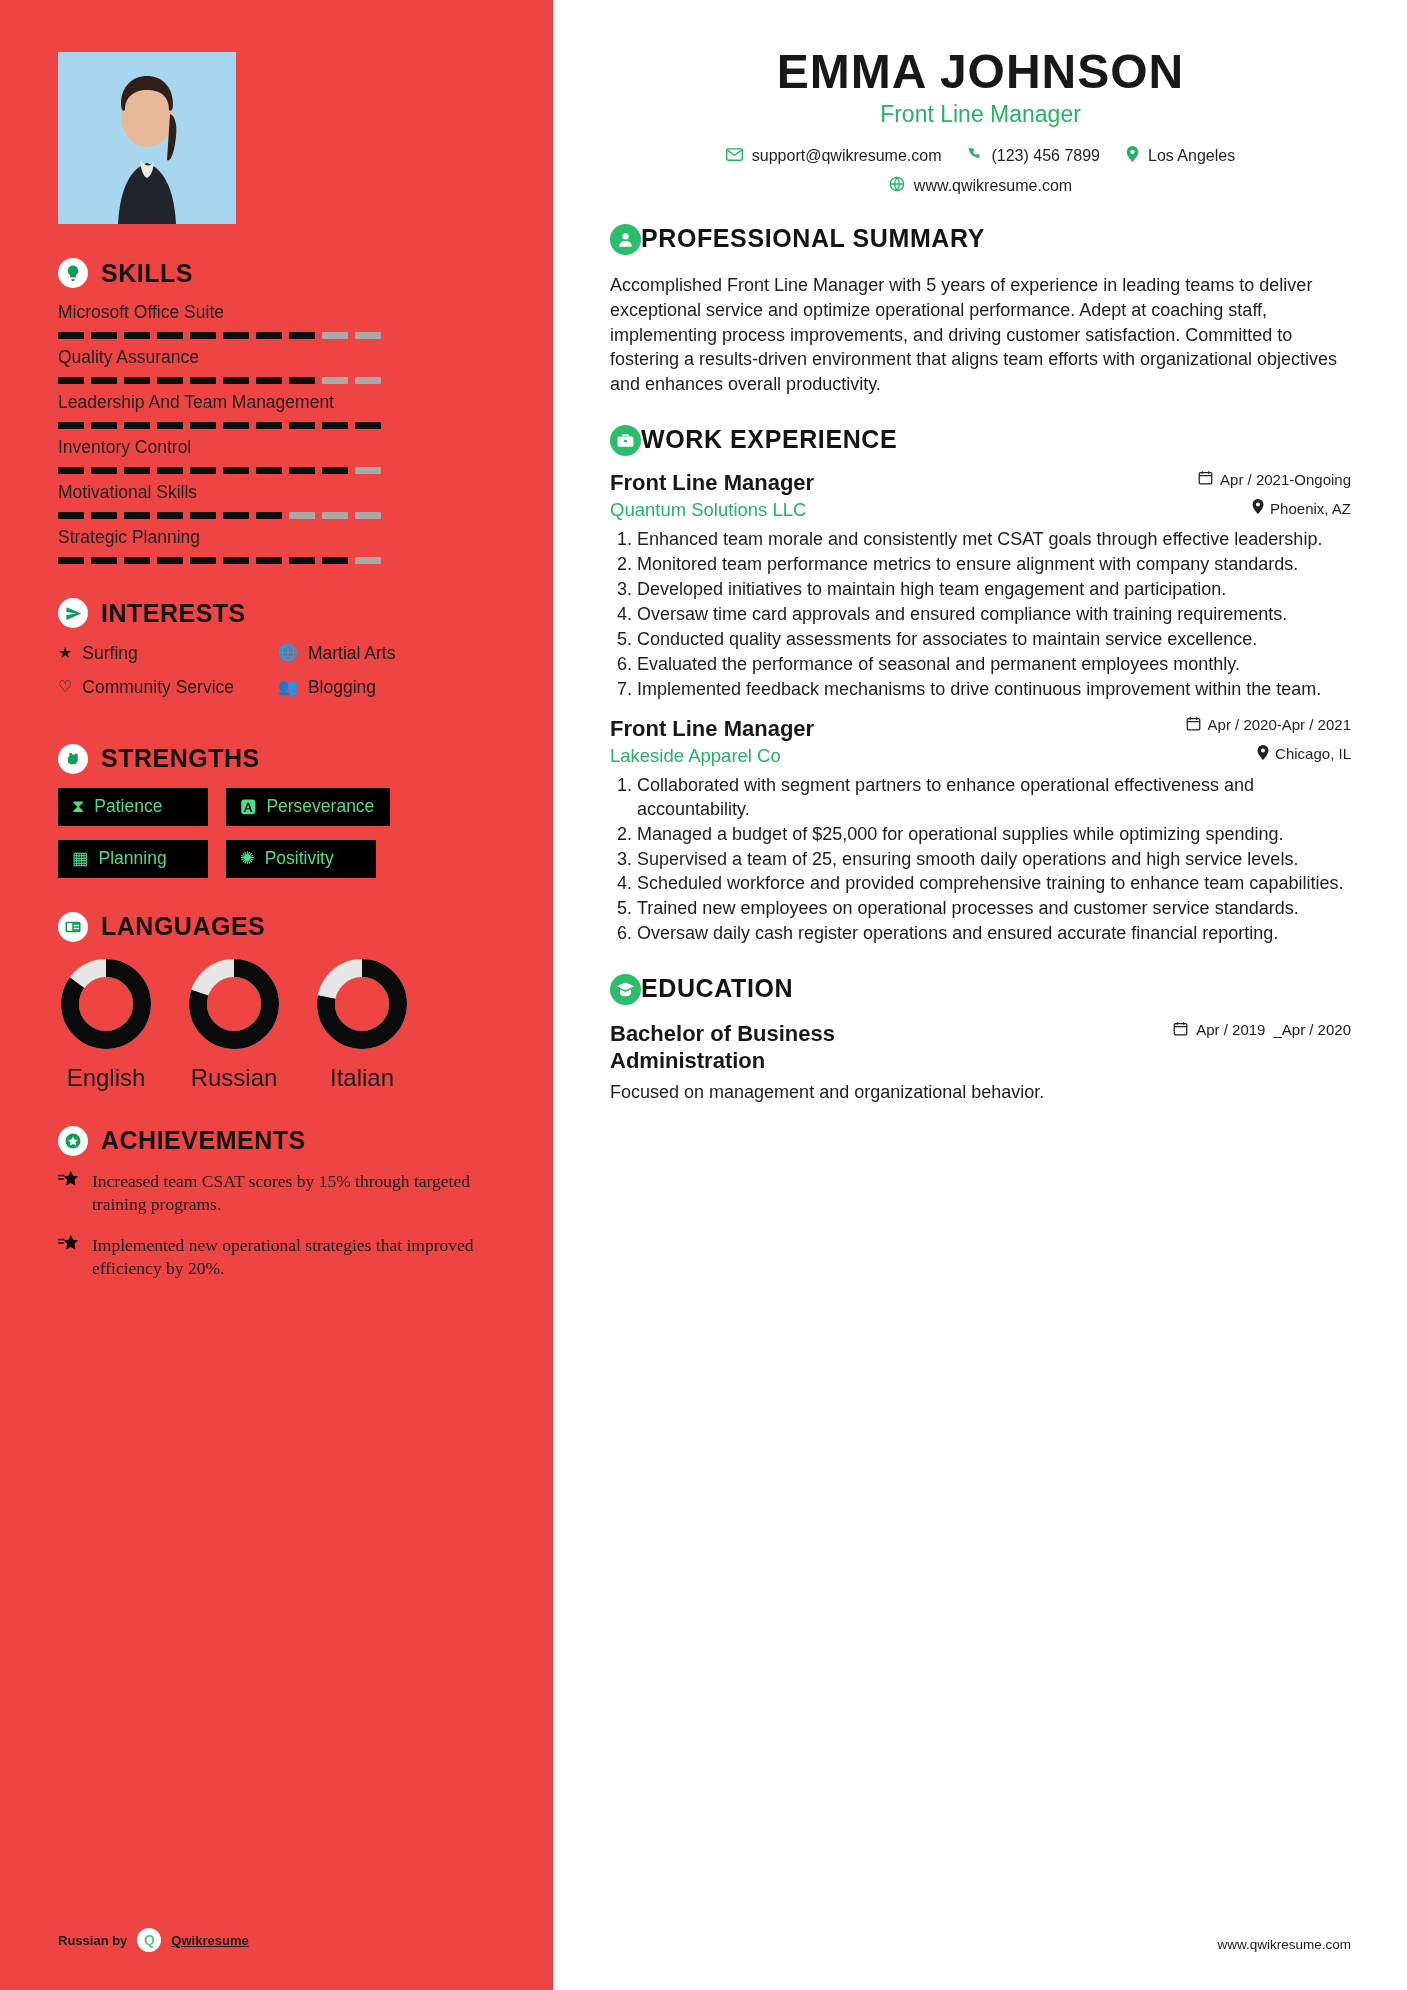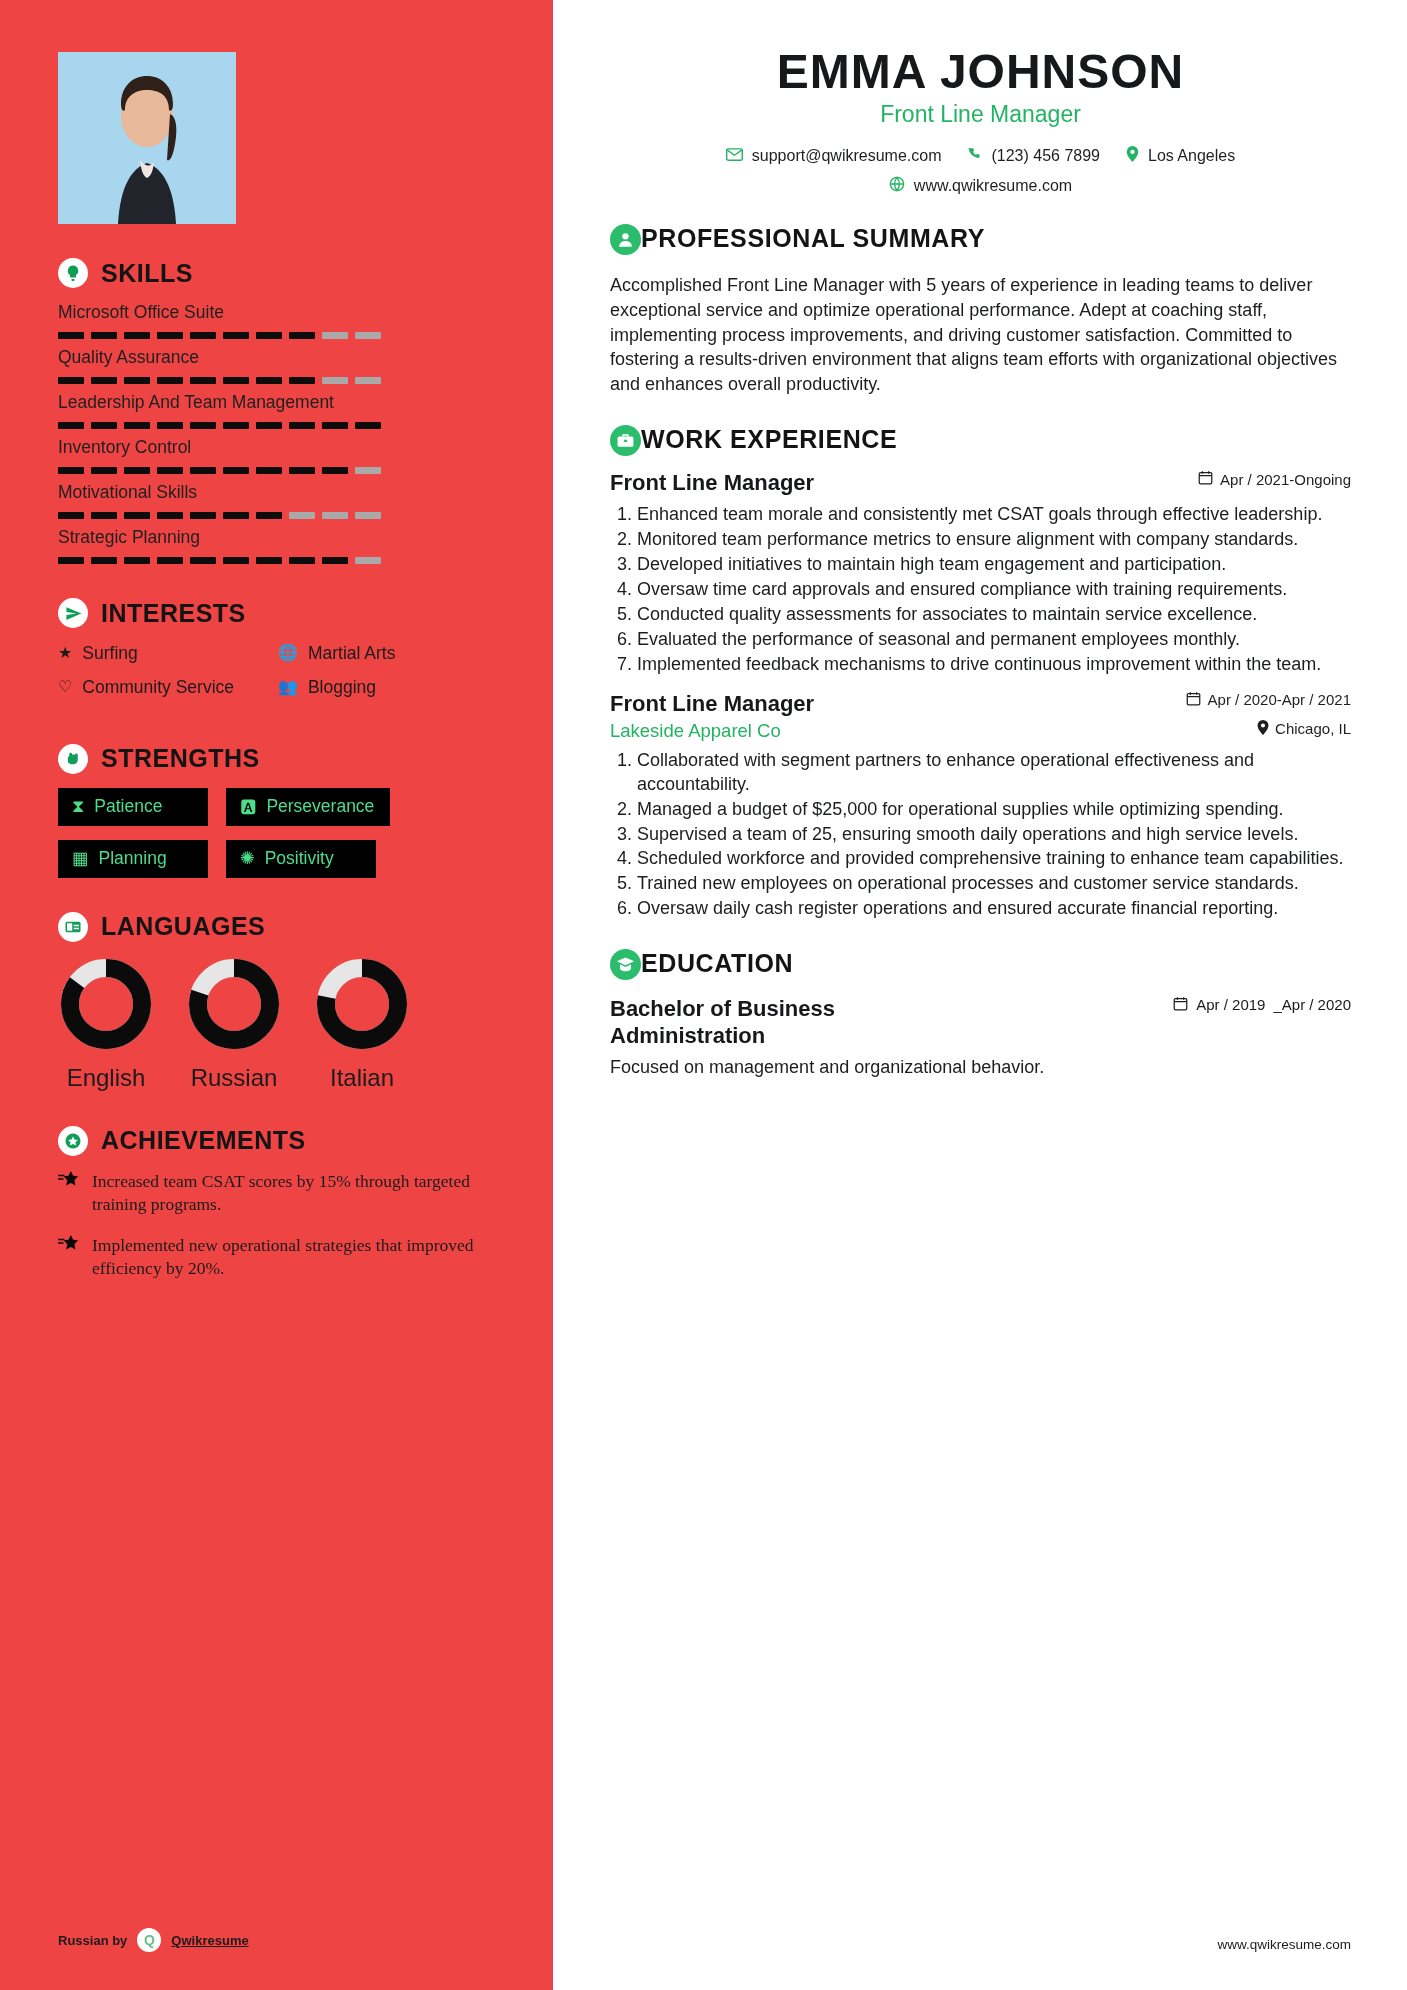--- a/index.html
+++ b/index.html
@@ -478,20 +478,29 @@
             <div class="job-top">
               <div class="job-title">Front Line Manager</div>
               <div class="job-meta">
                 <span><svg width="15" height="15" viewBox="0 0 24 24" fill="none" stroke="#1f2022" stroke-width="2">
                     <rect x="2" y="4" width="20" height="18" rx="2"></rect>
                     <path d="M2 9h20M7 2v4M17 2v4"></path>
                   </svg></span>
                 <span>Apr / 2021-Ongoing</span>
               </div>
             </div>
+            <div class="job-sub">
+              <div class="job-company">Quantum Solutions LLC</div>
+              <div class="job-loc">
+                <span><svg width="12" height="15" viewBox="0 0 16 22" fill="#1f2022">
+                    <path d="M8 0a8 8 0 0 0-8 8c0 6 8 14 8 14s8-8 8-14a8 8 0 0 0-8-8zm0 11a3 3 0 1 1 0-6 3 3 0 0 1 0 6z"></path>
+                  </svg></span>
+                <span>Phoenix, AZ</span>
+              </div>
+            </div>
             <ol class="bullets">
               <li>Enhanced team morale and consistently met CSAT goals through effective leadership.</li>
               <li>Monitored team performance metrics to ensure alignment with company standards.</li>
               <li>Developed initiatives to maintain high team engagement and participation.</li>
               <li>Oversaw time card approvals and ensured compliance with training requirements.</li>
               <li>Conducted quality assessments for associates to maintain service excellence.</li>
               <li>Evaluated the performance of seasonal and permanent employees monthly.</li>
               <li>Implemented feedback mechanisms to drive continuous improvement within the team.</li>
             </ol>
           </div>

